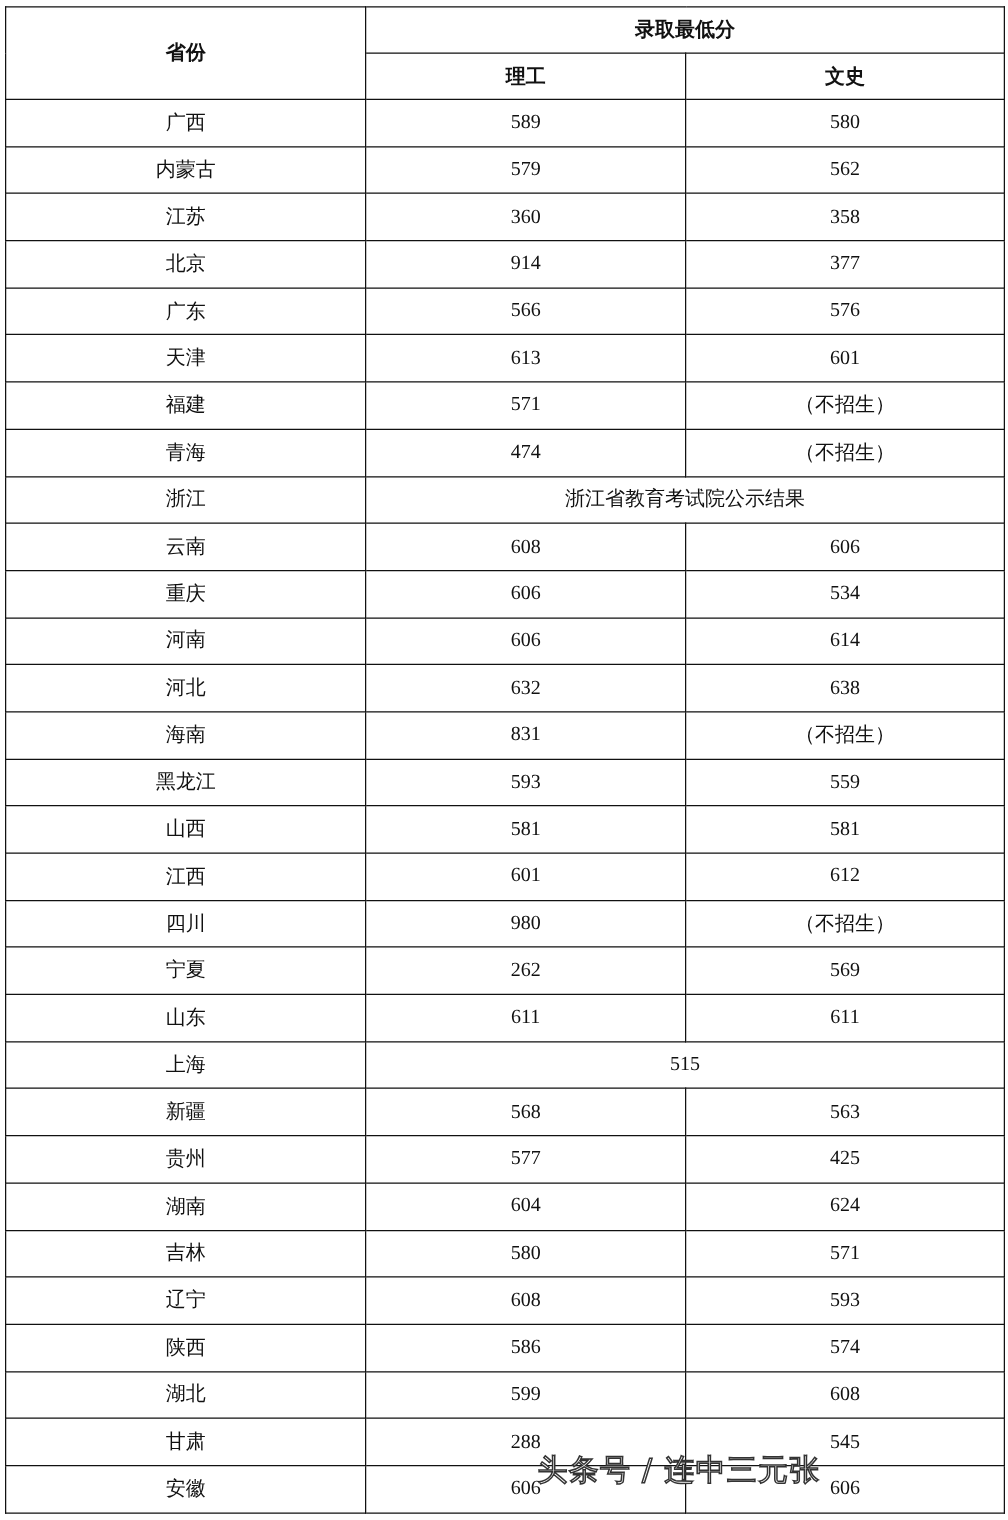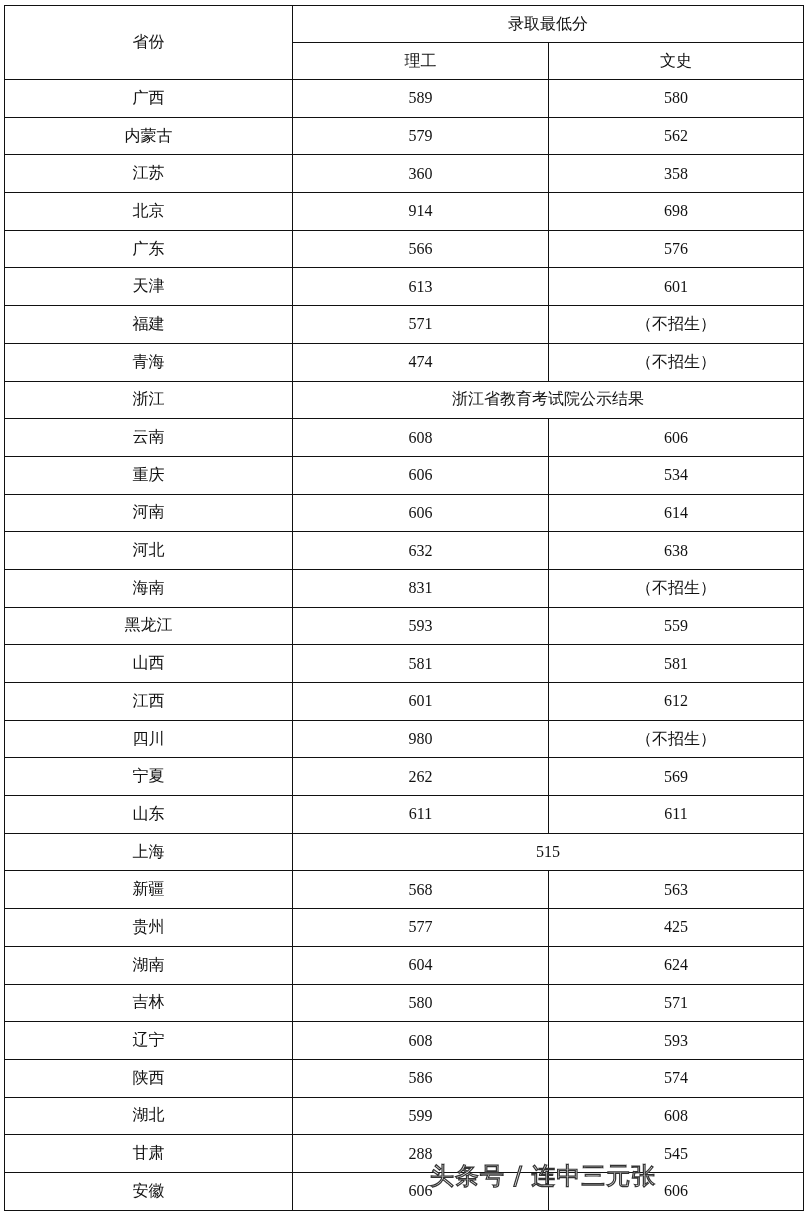--- a/index.html
+++ b/index.html
@@ -26,21 +26,21 @@
     table.scores td, table.scores th {
       border: 1.5px solid #111111;
       text-align: center;
       vertical-align: middle;
       padding: 0;
       font-size: 16px;
       font-weight: normal;
       height: 36.7px;
     }
     table.scores th {
-      font-weight: normal;
+      font-weight: bold;
       font-size: 16px;
     }
     table.scores th.hdr-top { height: 36px; }
     table.scores th.hdr-sub { height: 36px; }
     col.c-prov { width: 288px; }
     col.c-sci { width: 256px; }
     col.c-arts { width: 255px; }
     .watermark {
       position: absolute;
       left: 430px;
@@ -85,21 +85,21 @@
         <td>562</td>
       </tr>
       <tr>
         <td>江苏</td>
         <td>360</td>
         <td>358</td>
       </tr>
       <tr>
         <td>北京</td>
         <td>914</td>
-        <td>698</td>
+        <td>377</td>
       </tr>
       <tr>
         <td>广东</td>
         <td>566</td>
         <td>576</td>
       </tr>
       <tr>
         <td>天津</td>
         <td>613</td>
         <td>601</td>

